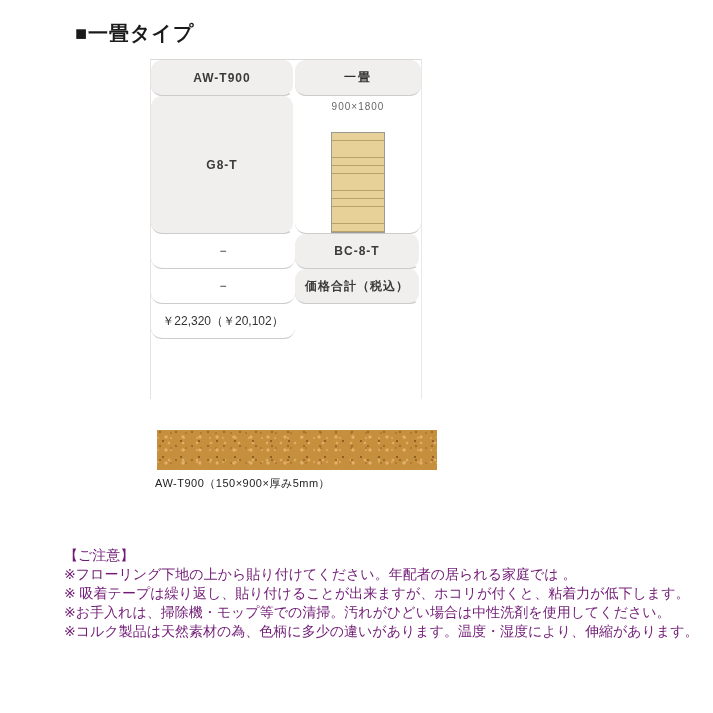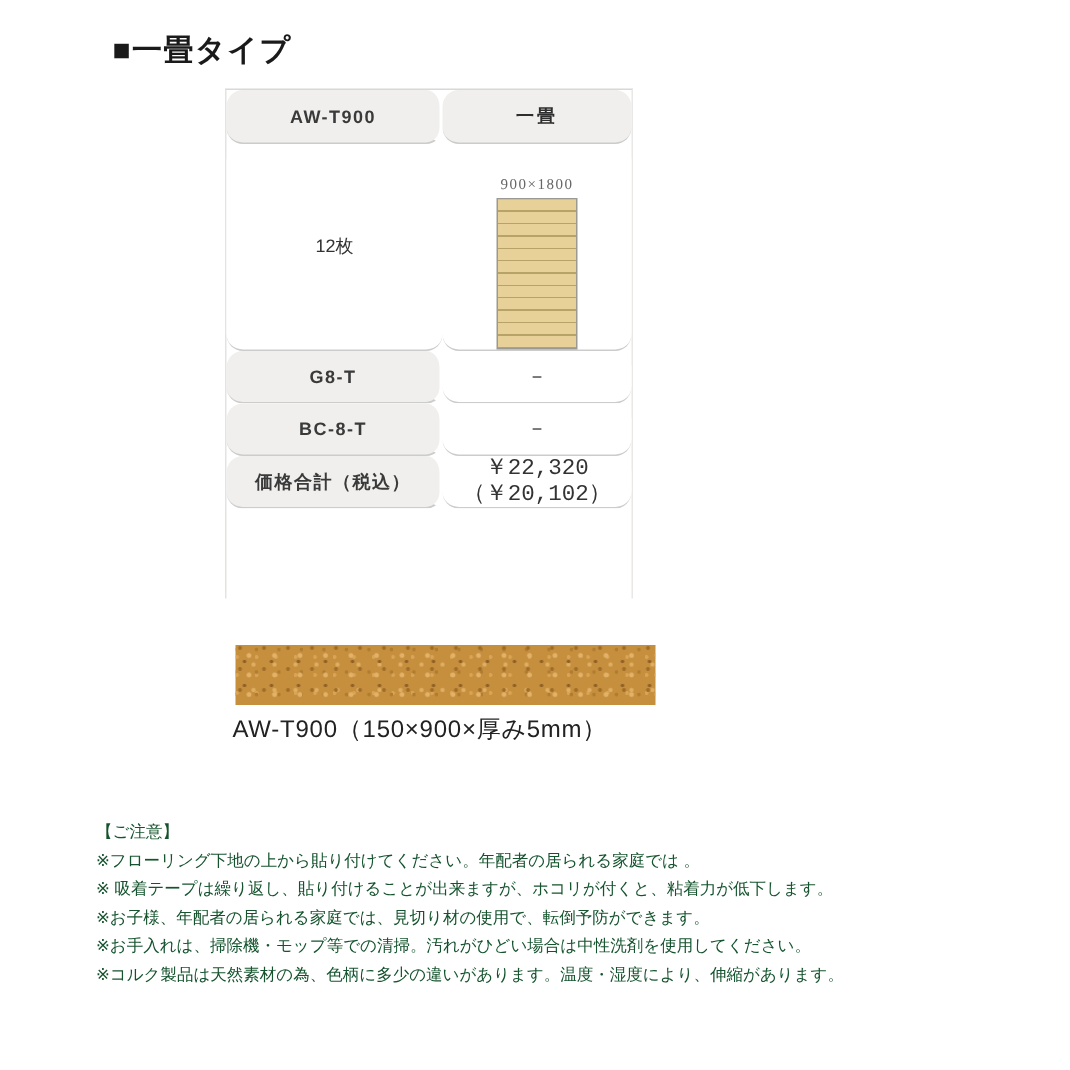--- a/index.html
+++ b/index.html
@@ -36,53 +36,53 @@
     font-weight:bold;color:#3a3a3a;letter-spacing:1px;
   }
   .cell.right{background:#ffffff;color:#333333;}
   .cell.hdr{
     background:#f0efed;font-weight:bold;color:#2e2e2e;
     grid-column:2;grid-row:1;letter-spacing:2px;
   }
   .cell.type-left{grid-column:1;grid-row:1 / 3;}
   .cell.type-right{
     grid-column:2;grid-row:2;
-    flex-direction:column;justify-content:flex-end;padding-top:5px;font-family:Liberation Serif, serif;
+    flex-direction:column;justify-content:space-between;padding-top:5px;
   }
   .size-label{font-size:10px;color:#666666;margin-bottom:3px;letter-spacing:1px;}
   .tatami{
     width:52px;height:99px;
     border:1px solid #9a9a92;
     background:repeating-linear-gradient(
       180deg,
       #e8d198 0px,#e8d198 7.3px,
       #b7a267 7.3px,#b7a267 8.25px);
   }
-  .price-cell{flex-direction:column;line-height:17px;font-size:15px;font-family:Liberation Mono, monospace;}
+  .price-cell{flex-direction:row;line-height:17px;font-size:12px;}
   
   .cork{
     position:absolute;left:157px;top:430px;width:280px;height:40px;
     background-color:#c68f3e;
     background-image:
       radial-gradient(circle at 3px 2px,  #a06c28 1px, transparent 1.6px),
       radial-gradient(circle at 9px 7px,  #e3b269 1.3px, transparent 1.9px),
       radial-gradient(circle at 14px 3px, #b07c30 1px, transparent 1.5px),
       radial-gradient(circle at 6px 11px, #8f5f24 0.9px, transparent 1.4px),
       radial-gradient(circle at 12px 13px,#dfae63 1.1px, transparent 1.7px),
       radial-gradient(circle at 1px 8px,  #d9a455 1px, transparent 1.6px);
     background-size:16px 14px,17px 13px,15px 15px,18px 16px,14px 17px,13px 12px;
   }
   .cork-caption{
     position:absolute;left:155px;top:476px;
-    font-size:16px;color:#222222;letter-spacing:0.5px;
+    font-size:11px;color:#222222;letter-spacing:0.5px;
   }
   
   .notes{
     position:absolute;left:64px;top:546px;width:630px;
-    font-size:11px;color:#14532d;
+    font-size:14px;color:#701a75;
   }
   .notes div{height:19px;line-height:19px;white-space:nowrap;}
 </style>
 </head>
 <body>
 
 <div class="heading">■一畳タイプ</div>
 
 <div class="spec-table">
 
@@ -91,23 +91,20 @@
     <span>一畳</span>
   </div>
 
   <div class="cell right type-right">
     <div class="size-label">900×1800</div>
     <div class="tatami"></div>
   </div>
 
   <div class="cell left">
     <span>AW-T900</span>
-  </div>
-  <div class="cell right">
-    <span>12枚</span>
   </div>
 
   <div class="cell left">
     <span>G8-T</span>
   </div>
   <div class="cell right">
     <span>−</span>
   </div>
 
   <div class="cell left">
@@ -126,16 +123,15 @@
   </div>
 </div>
 
 <div class="cork"></div>
 <div class="cork-caption">AW-T900（150×900×厚み5mm）</div>
 
 <div class="notes">
   <div>【ご注意】</div>
   <div>※フローリング下地の上から貼り付けてください。年配者の居られる家庭では 。</div>
   <div>※ 吸着テープは繰り返し、貼り付けることが出来ますが、ホコリが付くと、粘着力が低下します。</div>
-  <div>※お子様、年配者の居られる家庭では、見切り材の使用で、転倒予防ができます。</div>
   <div>※お手入れは、掃除機・モップ等での清掃。汚れがひどい場合は中性洗剤を使用してください。</div>
   <div>※コルク製品は天然素材の為、色柄に多少の違いがあります。温度・湿度により、伸縮があります。</div>
 </div>
 
 </body></html>

